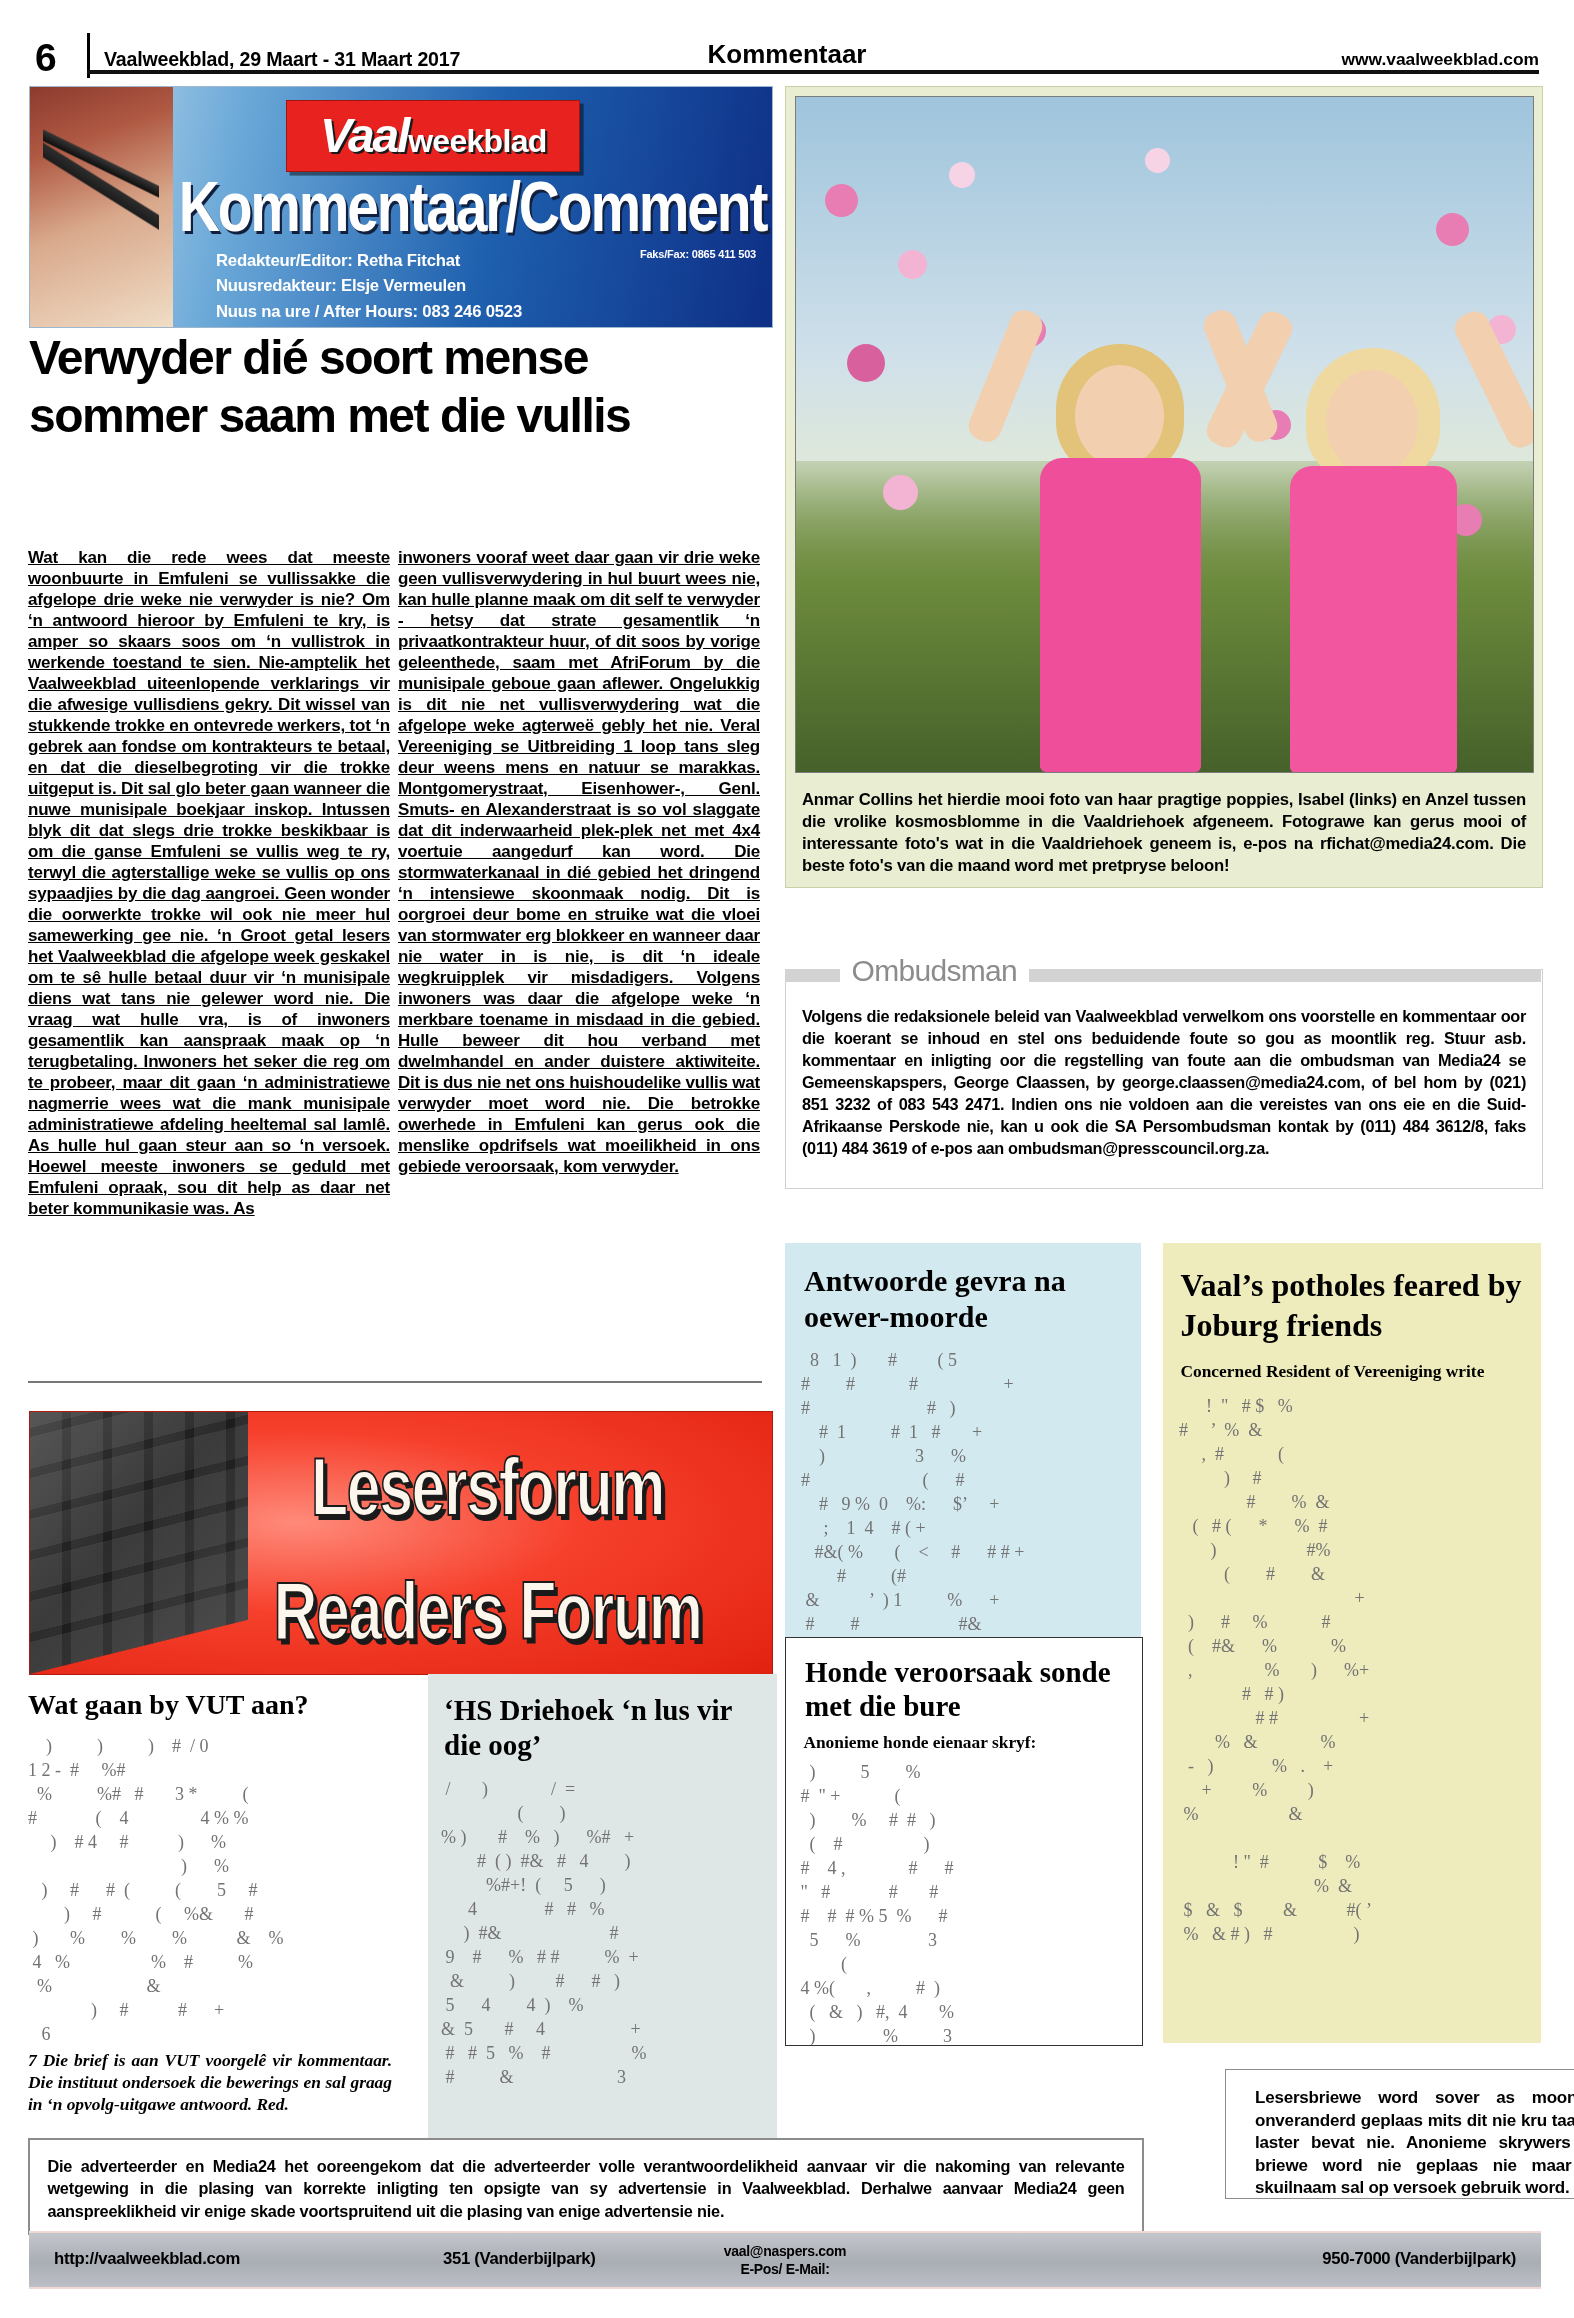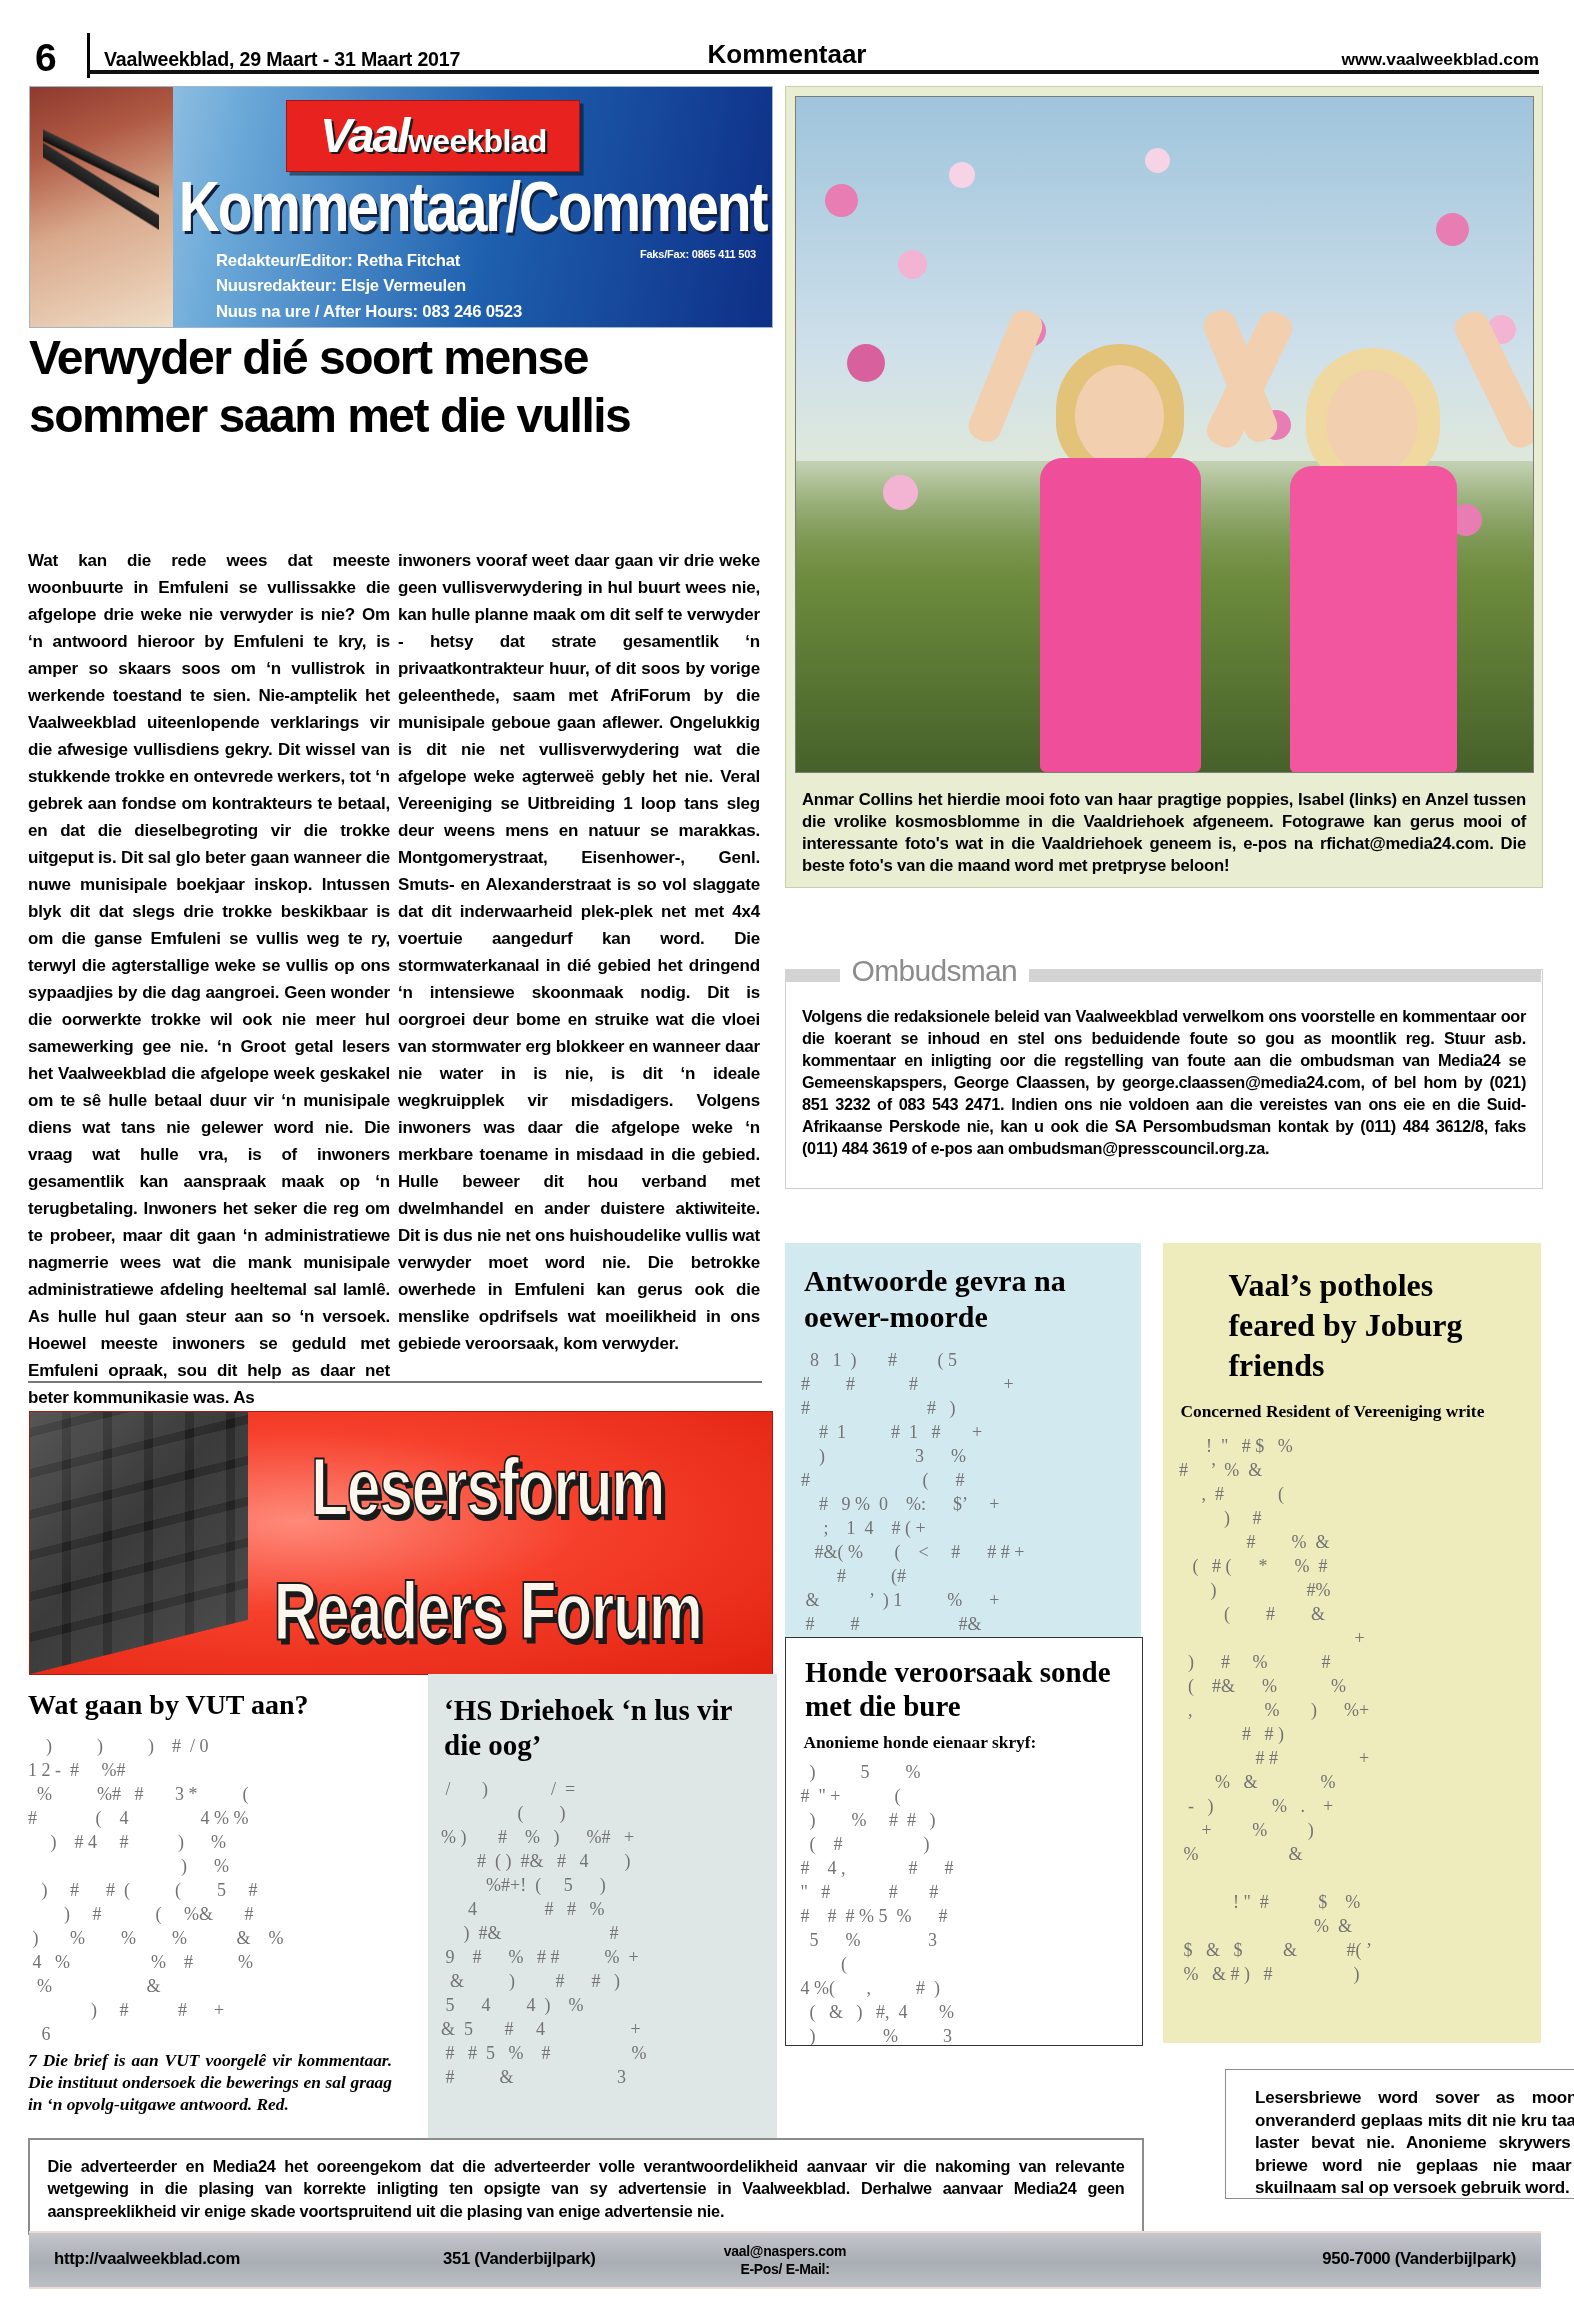--- a/index.html
+++ b/index.html
@@ -35,22 +35,22 @@
      font-size:57px;line-height:63px;font-weight:bold;color:#fff;letter-spacing:-2.2px;
      text-shadow:2.2px 2.2px 0 #12203f;transform:scaleY(1.25);transform-origin:top center;}
   .mh-cred{position:absolute;left:186px;top:161px;color:#fff;font-size:16.7px;line-height:25.4px;font-weight:bold;letter-spacing:-0.2px;}
   .mh-fax{position:absolute;right:16px;top:161px;color:#fff;font-size:11px;font-weight:bold;letter-spacing:-0.2px;margin-left:24px;}
 
   
   .headline{position:absolute;left:29px;top:329px;width:742px;text-align:left;
      font-size:48px;line-height:58px;font-weight:bold;letter-spacing:-1.5px;}
 
   
-  .ed-col{position:absolute;top:547px;width:362px;font-size:17px;line-height:27px;
-     font-weight:bold;text-align:justify;letter-spacing:-0.2px;}
+  .ed-col{position:absolute;top:547px;width:362px;font-size:17px;line-height:21px;
+     font-weight:bold;text-align:justify;letter-spacing:-0.2px;text-decoration:underline;}
   .ed-col.c1{left:28px;}
   .ed-col.c2{left:398px;}
   .ed-col p{margin:0;}
   .ed-rule{position:absolute;left:28px;top:1381px;width:734px;height:1.5px;background:#777;}
 
   
   .photo-box{position:absolute;left:785px;top:86px;width:756px;height:800px;
      background:#e9edd2;border:0.7px solid #c9cfa8;}
   .photo{position:absolute;left:8.7px;top:8.7px;width:737px;height:675px;overflow:hidden;border:0.7px solid #7c7c7c;}
   .sky{position:absolute;inset:0;background:linear-gradient(180deg,#9fc4dc 0%,#cfe0ea 38%,#dfe8da 55%,#90a96c 72%,#5e7c3c 100%);}
@@ -77,21 +77,21 @@
   .letter{position:absolute;overflow:hidden;}
   .letter .lt-h{text-align:left;font-family:"Liberation Serif",serif;font-weight:bold;}
   .letter .lt-sub{font-family:"Liberation Serif",serif;font-weight:bold;}
   .garble{font-family:"Liberation Serif",serif;text-align:justify;color:#737373;white-space:pre-wrap;}
 
   .l-antwoorde{left:785px;top:1243px;width:356px;height:509px;background:#d3e9f0;}
   .l-antwoorde .lt-h{padding:20.4px 19px 8.7px;font-size:30px;line-height:36px;}
   .l-antwoorde .garble{margin:4.4px 16px 0;font-size:18px;line-height:24px;}
 
   .l-potholes{left:1163px;top:1243px;width:378px;height:800px;background:#eeecbc;}
-  .l-potholes .lt-h{padding:22px 17.4px 7.3px;font-size:32px;line-height:40px;margin-left:48px;}
+  .l-potholes .lt-h{padding:22px 17.4px 7.3px;font-size:32px;line-height:40px;}
   .l-potholes .lt-sub{margin:7.3px 17.4px 0;font-size:17.4px;line-height:22.5px;text-align:justify;}
   .l-potholes .garble{margin:11.6px 16px 0;font-size:18px;line-height:24px;}
 
   .l-honde{left:785px;top:1637px;width:356px;height:407px;background:#fff;border:1.5px solid #333;}
   .l-honde .lt-h{padding:17.4px 19px 4.4px;font-size:29px;line-height:34px;}
   .l-honde .lt-sub{margin:2.9px 17.4px 0;font-size:17.4px;line-height:22px;text-align:left;}
   .l-honde .garble{margin:7.3px 14.5px 0;font-size:18px;line-height:24px;}
 
   
   .lf{position:absolute;left:29px;top:1411px;width:742px;height:262px;overflow:hidden;

